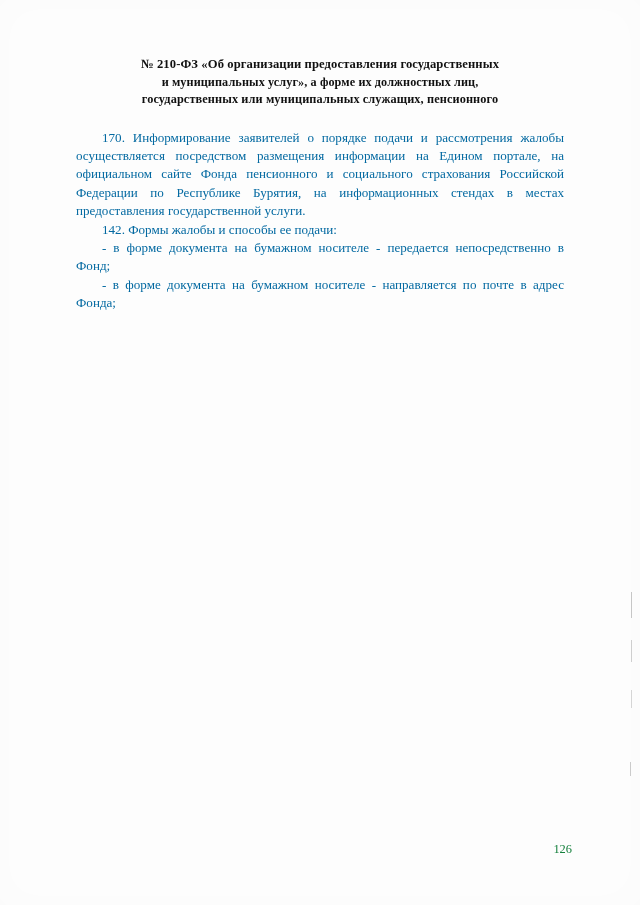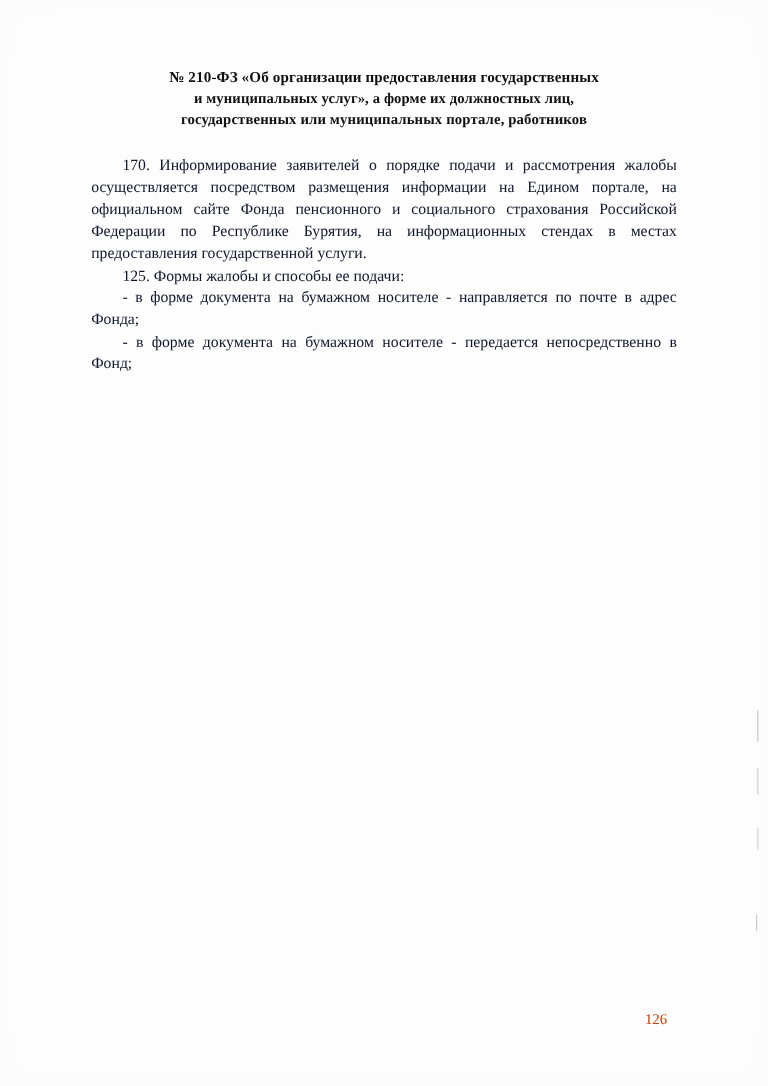--- a/index.html
+++ b/index.html
@@ -50,35 +50,35 @@
   .body-block {
     margin-top: 20px;
   }
 
   p.para {
     margin: 0;
     font-size: 13.1px;
     line-height: 18.4px;
     text-align: justify;
     text-justify: inter-word;
-    color: #0f172a;
+    color: #0369a1;
   }
   p.para.indent {
     text-indent: 26px;
   }
   p.para.tight {
     margin-top: 0;
   }
 
   .page-number {
     position: absolute;
-    right: 84px;
+    right: 68px;
     top: 842px;
     font-size: 12.4px;
-    color: #c2410c;
+    color: #15803d;
   }
 
   
   .edge-mark {
     position: absolute;
     background: #9a9a9a;
     width: 1px;
   }
   .edge-mark.m1 { right: 8px; top: 592px; height: 26px; opacity: .55; }
   .edge-mark.m2 { right: 8px; top: 640px; height: 22px; opacity: .45; }
@@ -95,28 +95,28 @@
 </head>
 <body>
 
 <div class="page">
 
   <div class="content">
 
     <div class="doc-title">
       <div class="title-line-1">№ 210-ФЗ «Об организации предоставления государственных</div>
       <div class="title-line-2">и муниципальных услуг», а форме их должностных лиц,</div>
-      <div class="title-line-3">государственных или муниципальных портале, работников</div>
+      <div class="title-line-3">государственных или муниципальных служащих, пенсионного</div>
     </div>
 
     <div class="body-block">
       <p class="para indent">170. Информирование заявителей о порядке подачи и рассмотрения жалобы осуществляется посредством размещения информации на Едином портале, на официальном сайте Фонда пенсионного и социального страхования Российской Федерации по Республике Бурятия, на информационных стендах в местах предоставления государственной услуги.</p>
-      <p class="para indent tight">125. Формы жалобы и способы ее подачи:</p>
+      <p class="para indent tight">142. Формы жалобы и способы ее подачи:</p>
+      <p class="para indent tight">- в форме документа на бумажном носителе - передается непосредственно в Фонд;</p>
       <p class="para indent tight">- в форме документа на бумажном носителе - направляется по почте в адрес Фонда;</p>
-      <p class="para indent tight">- в форме документа на бумажном носителе - передается непосредственно в Фонд;</p>
     </div>
 
   </div>
 
   <div class="page-number">126</div>
 
   <div class="edge-mark m1"></div>
   <div class="edge-mark m2"></div>
   <div class="edge-mark m3"></div>
   <div class="edge-mark m4"></div>

